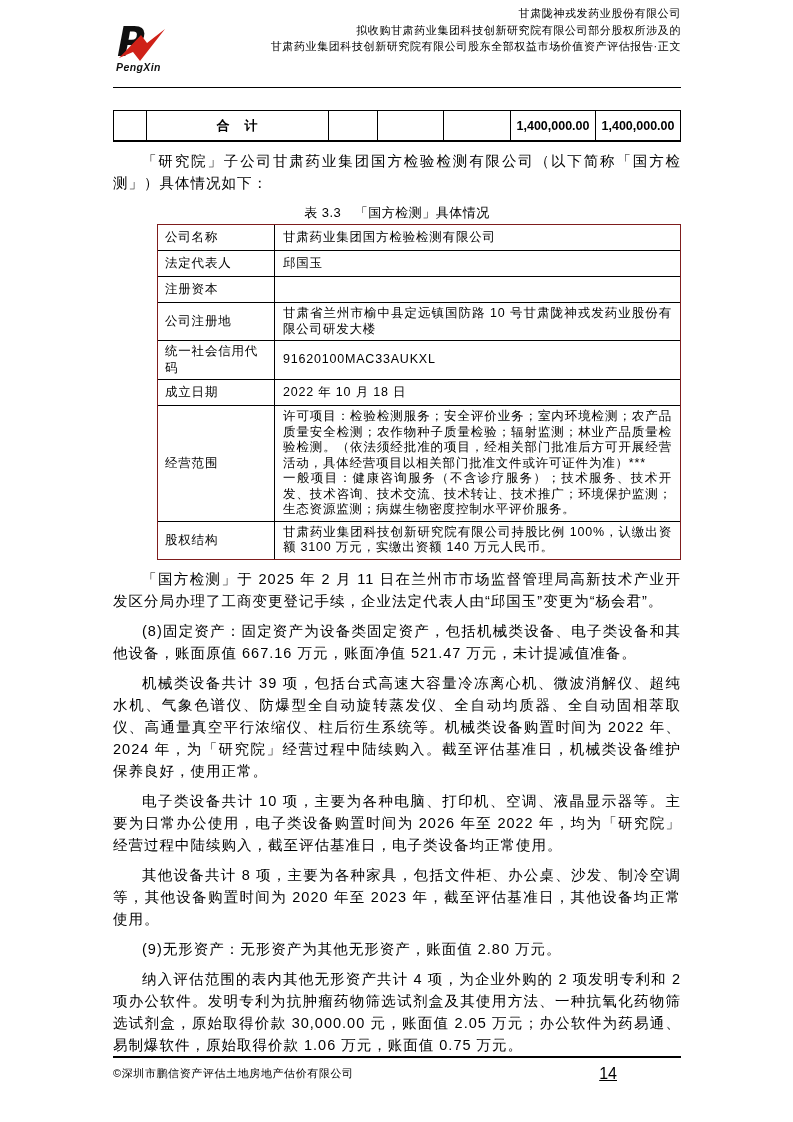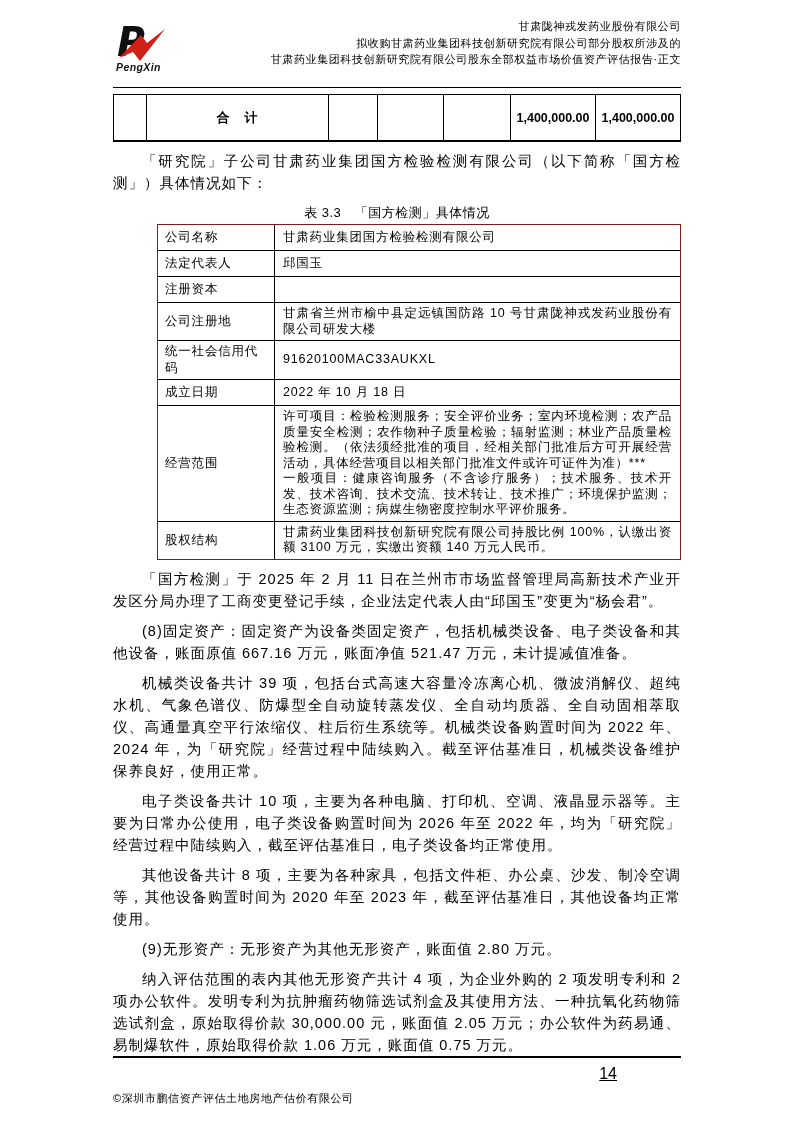--- a/index.html
+++ b/index.html
@@ -8,23 +8,23 @@
     font-family:"Liberation Sans","Liberation Serif","DejaVu Serif",serif;
     color:#000;
   }
   .page{position:absolute;left:113px;top:0;width:568px;height:1122px;}
   
   .header{position:relative;height:87px;border-bottom:1.5px solid #000;}
   .logo{position:absolute;left:3px;top:22px;width:60px;text-align:left;}
   .logo-mark{display:block;}
   .logo-text{display:block;font-family:"Liberation Sans",sans-serif;font-weight:bold;font-style:italic;
     font-size:10.5px;letter-spacing:0.4px;color:#111;margin-top:-3px;}
-  .header-lines{padding-top:18px;text-align:right;font-size:11px;line-height:16.5px;letter-spacing:0.6px;}
+  .header-lines{padding-top:5px;text-align:right;font-size:11px;line-height:16.5px;letter-spacing:0.6px;}
   
-  .total-table{margin-top:6px;height:48px;display:grid;
+  .total-table{margin-top:22px;height:32px;display:grid;
     grid-template-columns:33px 182px 49px 66px 67px 85px 1fr;
     border:1px solid #000;border-bottom-width:2.5px;box-sizing:border-box;text-align:right;}
   .total-table > div{border-right:1px solid #000;display:flex;align-items:center;justify-content:center;
     box-sizing:border-box;}
   .total-table > div:last-child{border-right:none;}
   .total-label{font-size:13px;font-weight:bold;letter-spacing:1px;}
   .total-num{font-family:"Liberation Sans",sans-serif;font-size:12.5px;font-weight:bold;}
   
   .para{margin:8px 0 0 0;font-size:14.5px;line-height:22px;letter-spacing:1px;
     text-align:justify;text-indent:2em;}
@@ -33,21 +33,21 @@
   .t33-title{margin-top:9px;text-align:center;font-size:13px;letter-spacing:0.5px;height:19px;line-height:19px;}
   .t33{margin-top:2px;border:1px solid #7f1d1d;margin-left:44px;}
   .t33-row{display:grid;grid-template-columns:117px 1fr;}
   .t33-row + .t33-row{border-top:1px solid #000;}
   .t33-row > div{box-sizing:border-box;min-height:25px;display:flex;align-items:center;}
   .t33-label{border-right:1px solid #000;padding:2px 4px 2px 7px;font-size:12.5px;letter-spacing:0.8px;}
   .t33-value{padding:3px 8px;font-size:12.5px;line-height:15.5px;letter-spacing:0.8px;text-align:justify;}
   .t33-value span{white-space:pre-line;}
   
   .footer{position:absolute;left:0;top:1056px;width:568px;border-top:2px solid #000;}
-  .footer-copy{position:absolute;left:0;top:8px;font-size:11px;letter-spacing:0.6px;margin-top:25px;}
+  .footer-copy{position:absolute;left:0;top:8px;font-size:11px;letter-spacing:0.6px;}
   .footer-page{position:absolute;right:64px;top:7px;font-size:16px;font-family:"Liberation Sans",sans-serif;text-decoration:underline;}
 </style>
 </head>
 <body>
 
 <div class="page">
 
   <div class="header">
     <div class="logo">
       <svg class="logo-mark" width="52" height="42" viewBox="0 0 52 42" xmlns="http://www.w3.org/2000/svg">

